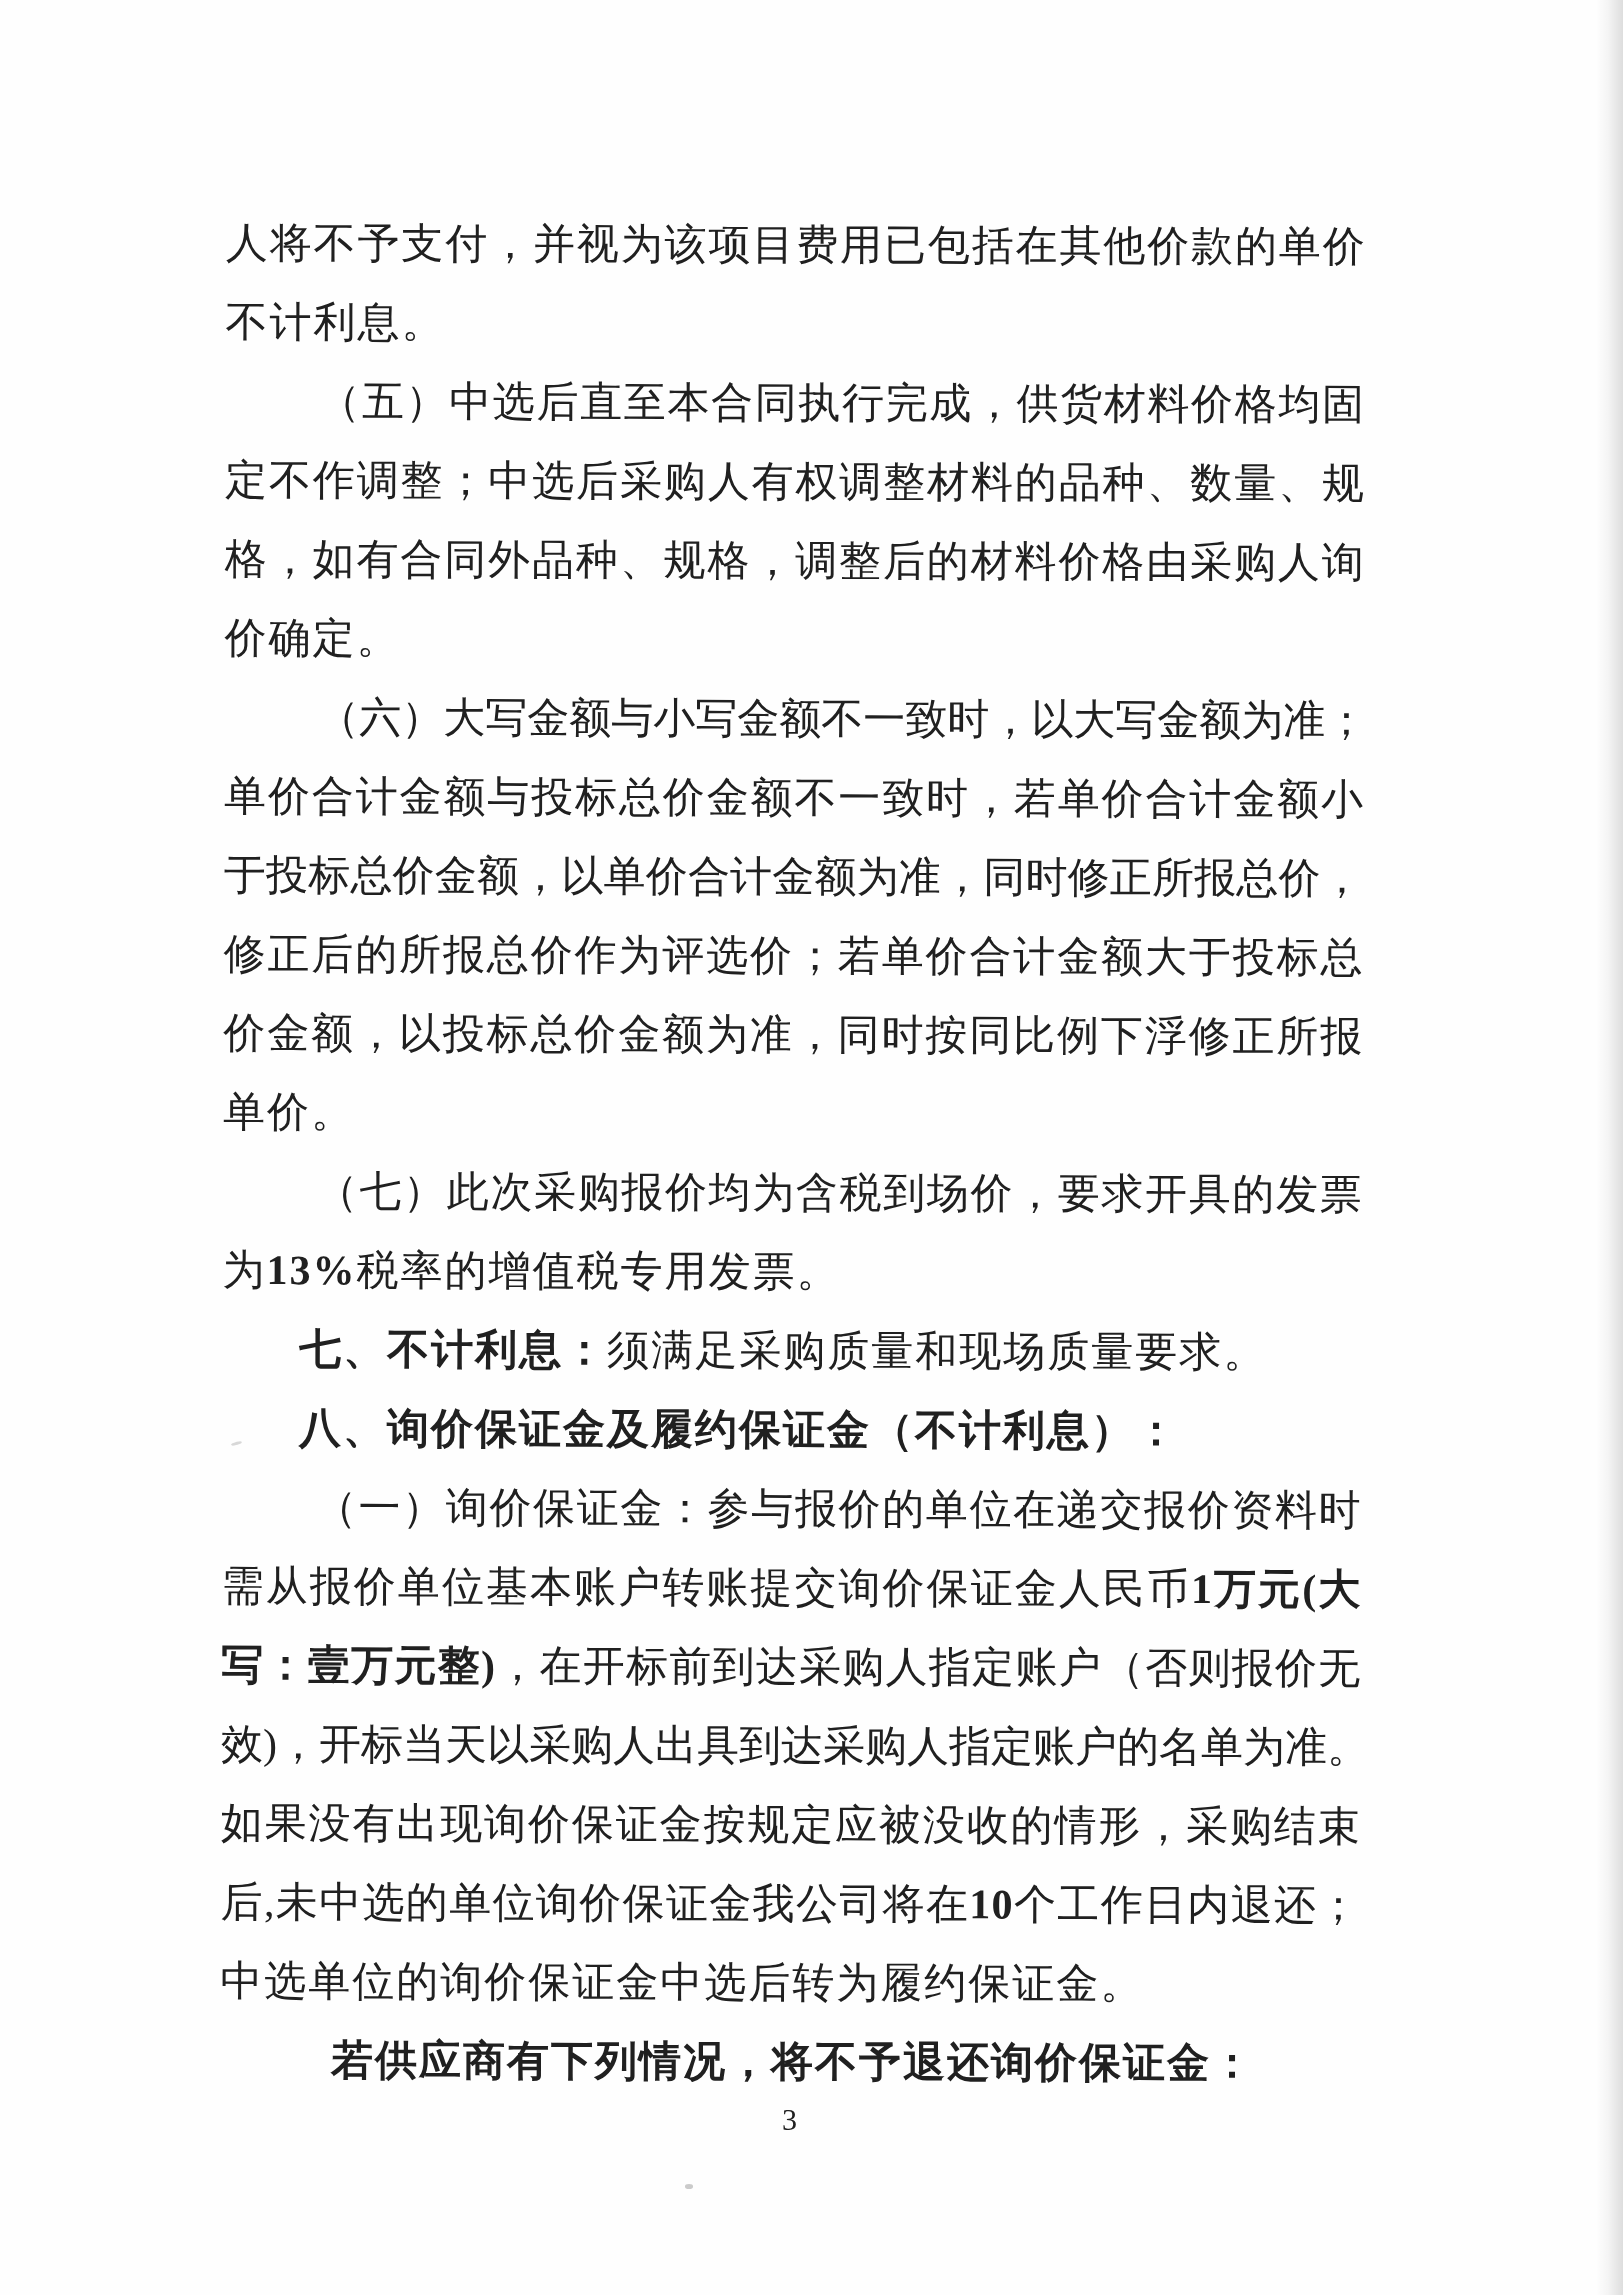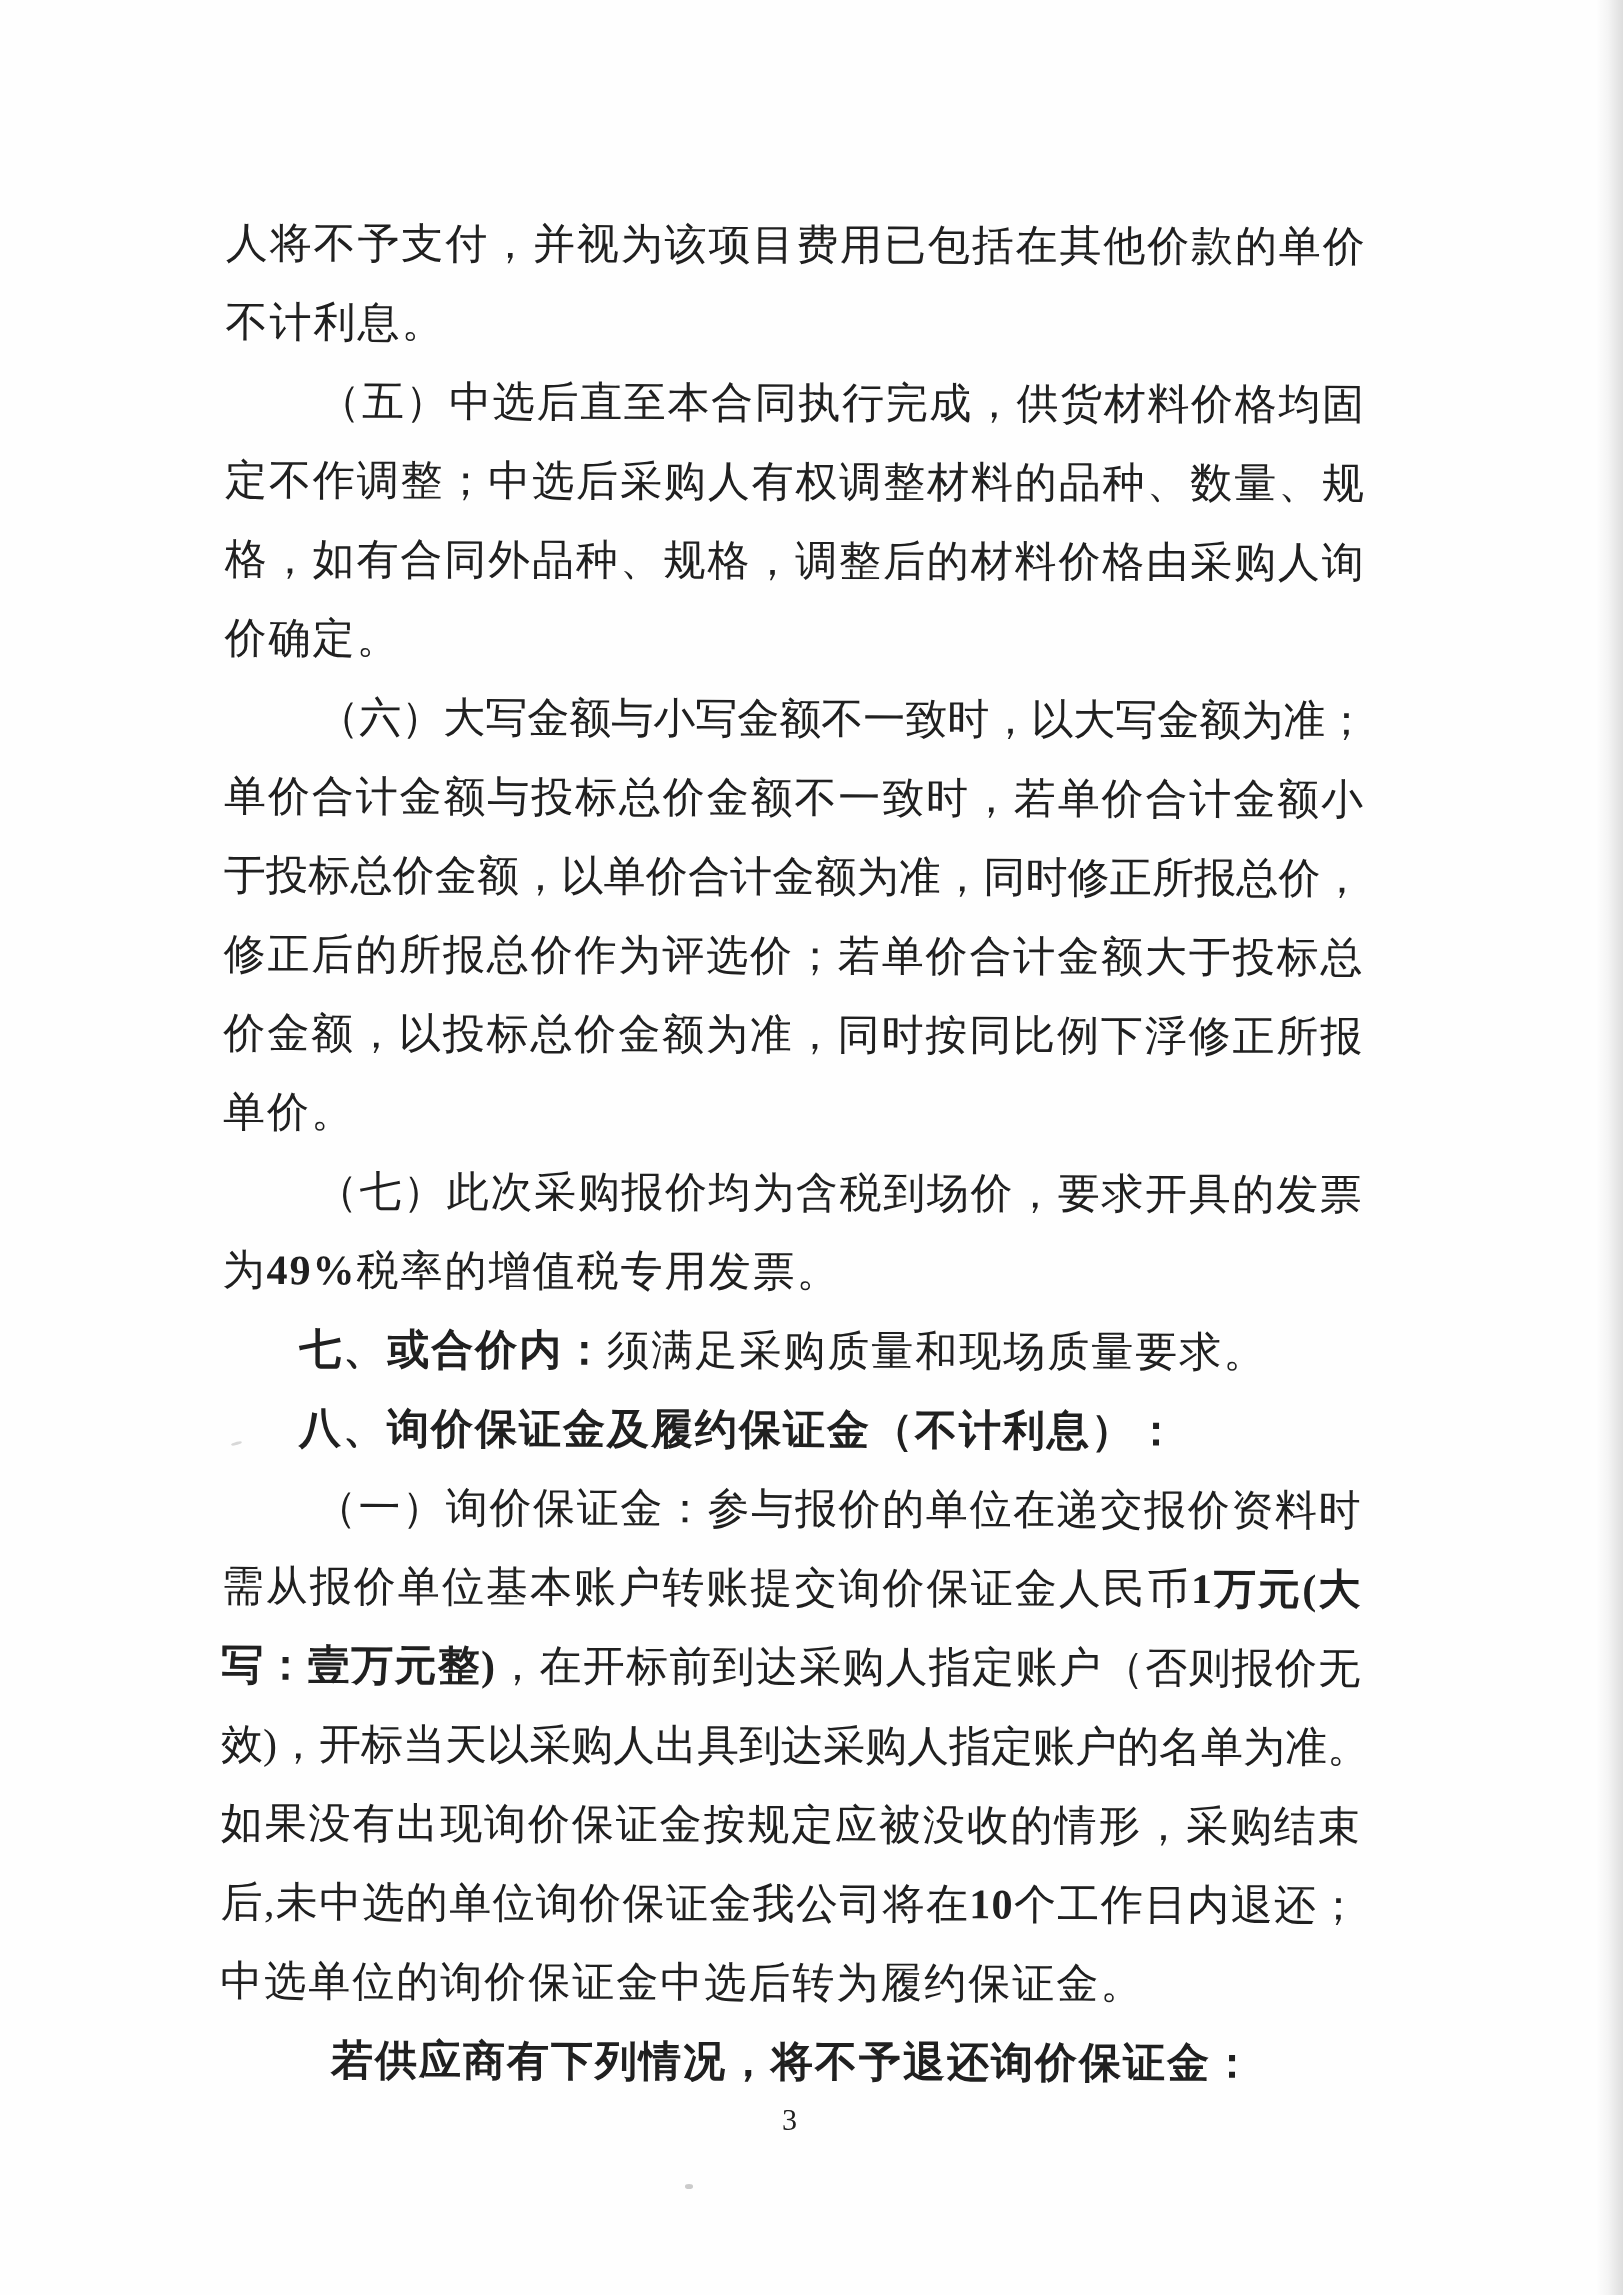--- a/index.html
+++ b/index.html
@@ -363,22 +363,22 @@
         <span>价</span>
         <span>，</span>
         <span>要</span>
         <span>求</span>
         <span>开</span>
         <span>具</span>
         <span>的</span>
         <span>发</span>
         <span>票</span>
       </div>
-      <div class="line"><span>为</span><span class="b">49%</span><span>税率的增值税专用发票。</span></div>
-      <div class="line" style="padding-left: 77px;"><span class="b">七、或合价内：</span><span>须满足采购质量和现场质量要求。</span></div>
+      <div class="line"><span>为</span><span class="b">13%</span><span>税率的增值税专用发票。</span></div>
+      <div class="line" style="padding-left: 77px;"><span class="b">七、不计利息：</span><span>须满足采购质量和现场质量要求。</span></div>
       <div class="line" style="padding-left: 77px;"><span class="b">八、询价保证金及履约保证金（不计利息）：</span></div>
       <div class="line justify" style="padding-left: 93px;">
         <span>（</span>
         <span>一</span>
         <span>）</span>
         <span>询</span>
         <span>价</span>
         <span>保</span>
         <span>证</span>
         <span>金</span>

